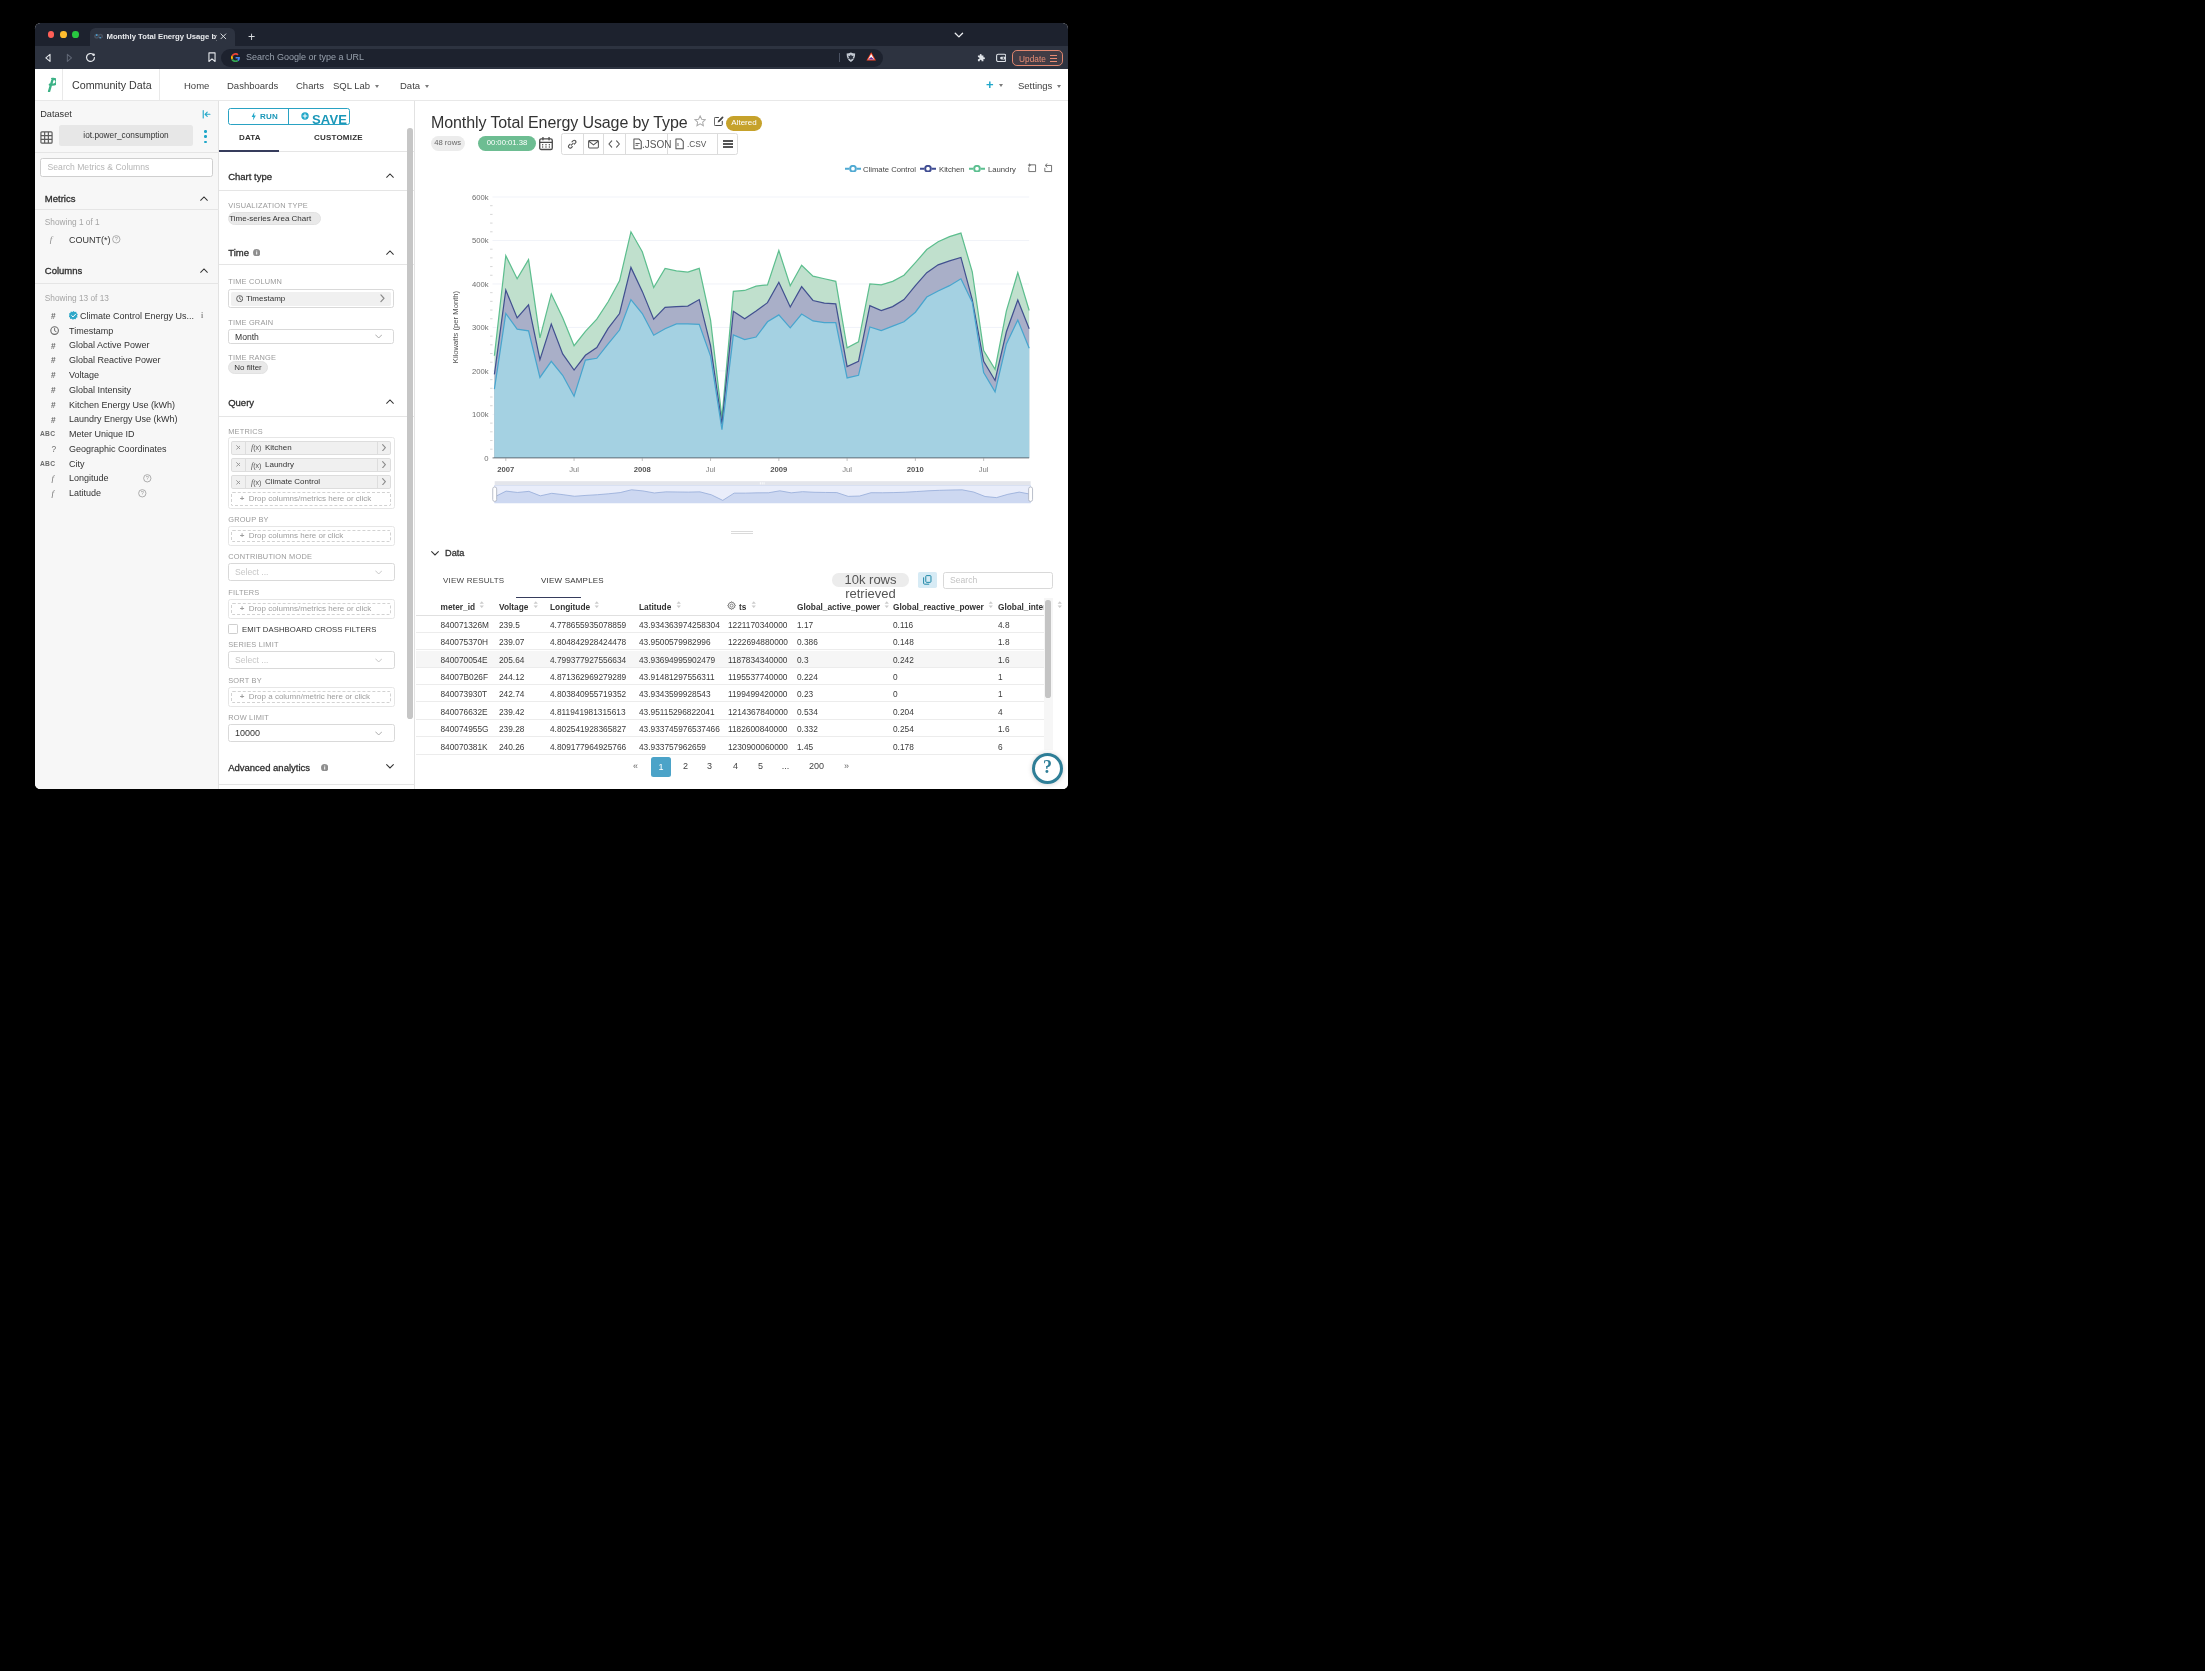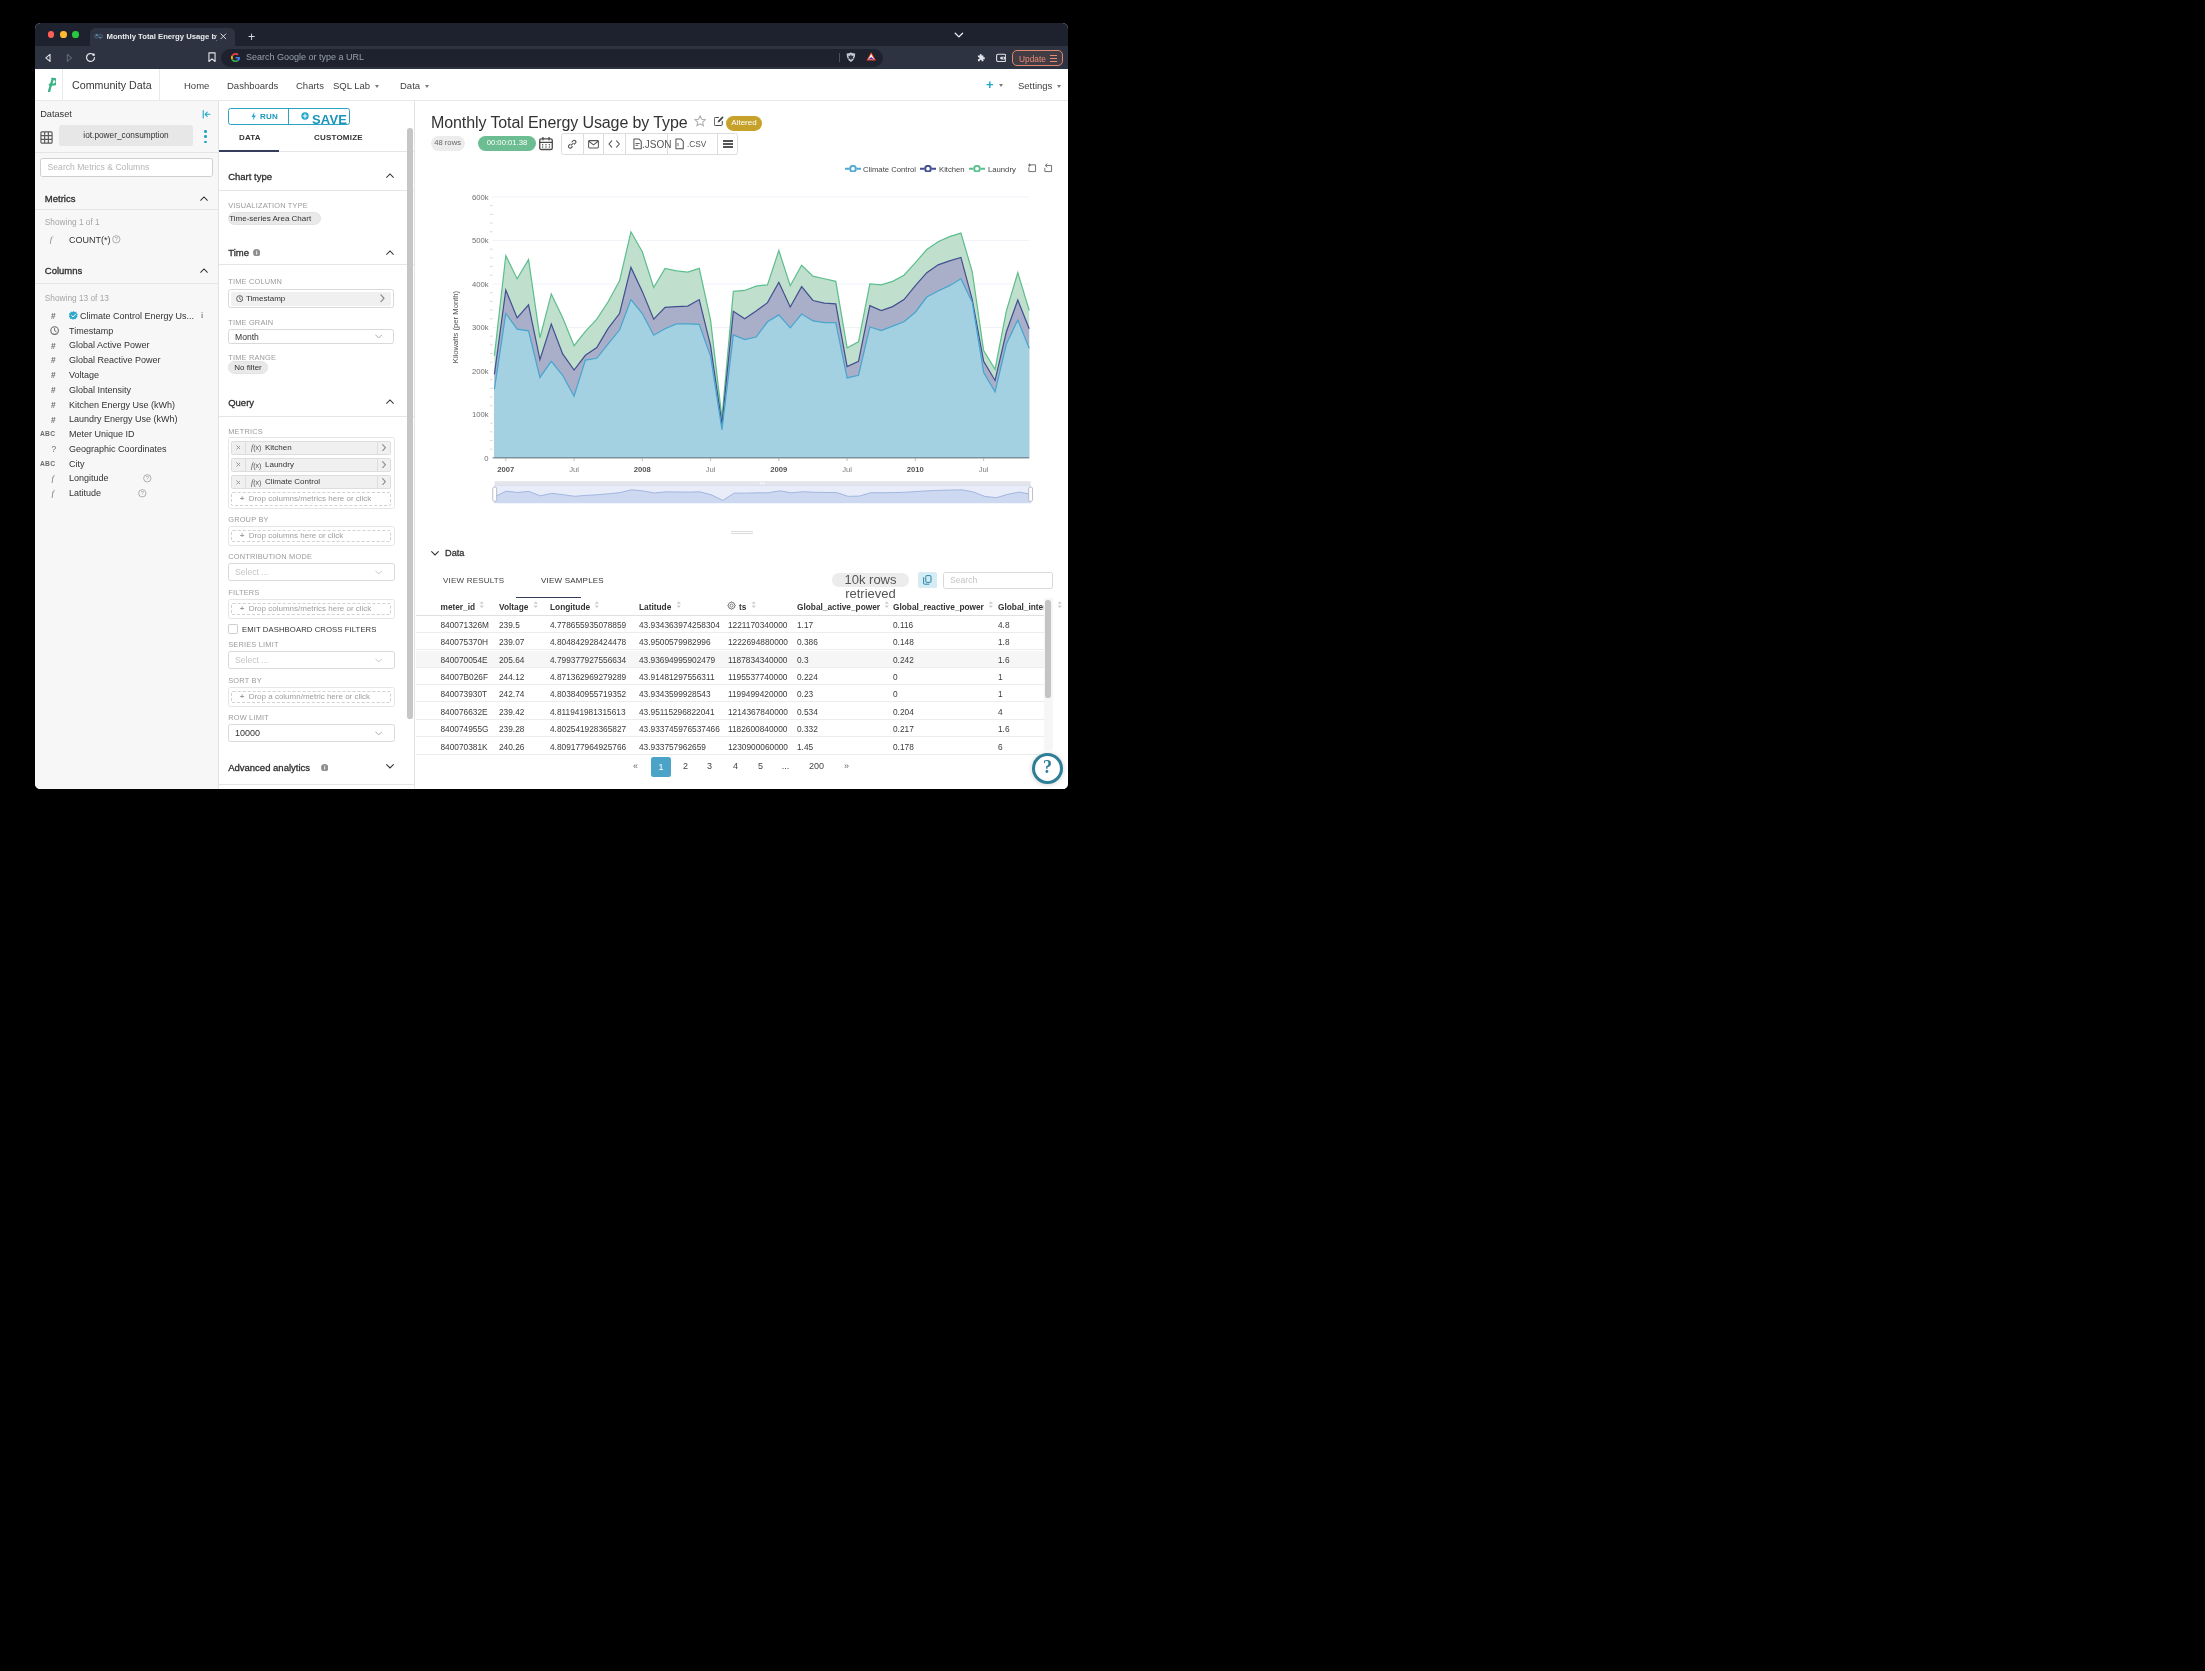--- a/index.html
+++ b/index.html
@@ -603,21 +603,21 @@
 <div class="ab tcell" style="left:381px;top:606px;white-space:nowrap;">0.534</div>
 <div class="ab tcell" style="left:477px;top:606px;white-space:nowrap;">0.204</div>
 <div class="ab tcell" style="left:582px;top:606px;white-space:nowrap;">4</div>
 <div class="ab" style="left:0px;top:619px;width:636px;height:17.4px;border-bottom:0.6px solid #ececec;"></div>
 <div class="ab tcell" style="left:24.5px;top:623px;white-space:nowrap;">840074955G</div>
 <div class="ab tcell" style="left:83px;top:623px;white-space:nowrap;">239.28</div>
 <div class="ab tcell" style="left:134px;top:623px;white-space:nowrap;">4.802541928365827</div>
 <div class="ab tcell" style="left:223px;top:623px;white-space:nowrap;">43.933745976537466</div>
 <div class="ab tcell" style="left:312px;top:623px;white-space:nowrap;">1182600840000</div>
 <div class="ab tcell" style="left:381px;top:623px;white-space:nowrap;">0.332</div>
-<div class="ab tcell" style="left:477px;top:623px;white-space:nowrap;">0.217</div>
+<div class="ab tcell" style="left:477px;top:623px;white-space:nowrap;">0.254</div>
 <div class="ab tcell" style="left:582px;top:623px;white-space:nowrap;">1.6</div>
 <div class="ab" style="left:0px;top:637px;width:636px;height:17.4px;border-bottom:0.6px solid #ececec;"></div>
 <div class="ab tcell" style="left:24.5px;top:641px;white-space:nowrap;">840070381K</div>
 <div class="ab tcell" style="left:83px;top:641px;white-space:nowrap;">240.26</div>
 <div class="ab tcell" style="left:134px;top:641px;white-space:nowrap;">4.809177964925766</div>
 <div class="ab tcell" style="left:223px;top:641px;white-space:nowrap;">43.933757962659</div>
 <div class="ab tcell" style="left:312px;top:641px;white-space:nowrap;">1230900060000</div>
 <div class="ab tcell" style="left:381px;top:641px;white-space:nowrap;">1.45</div>
 <div class="ab tcell" style="left:477px;top:641px;white-space:nowrap;">0.178</div>
 <div class="ab tcell" style="left:582px;top:641px;white-space:nowrap;">6</div>

